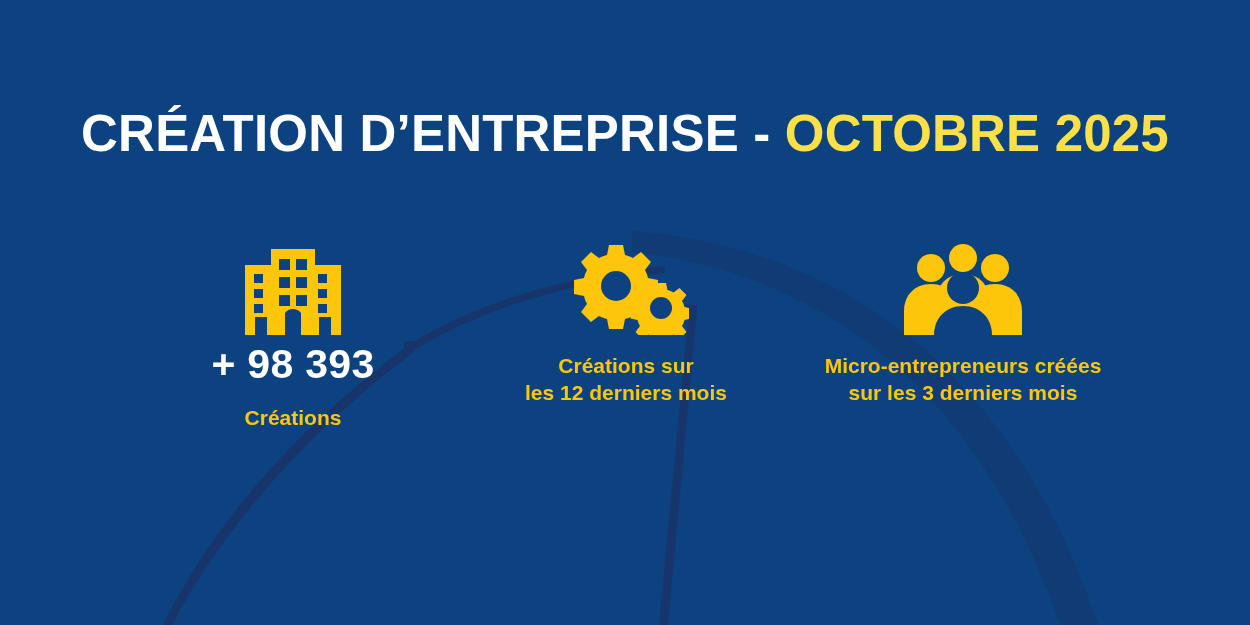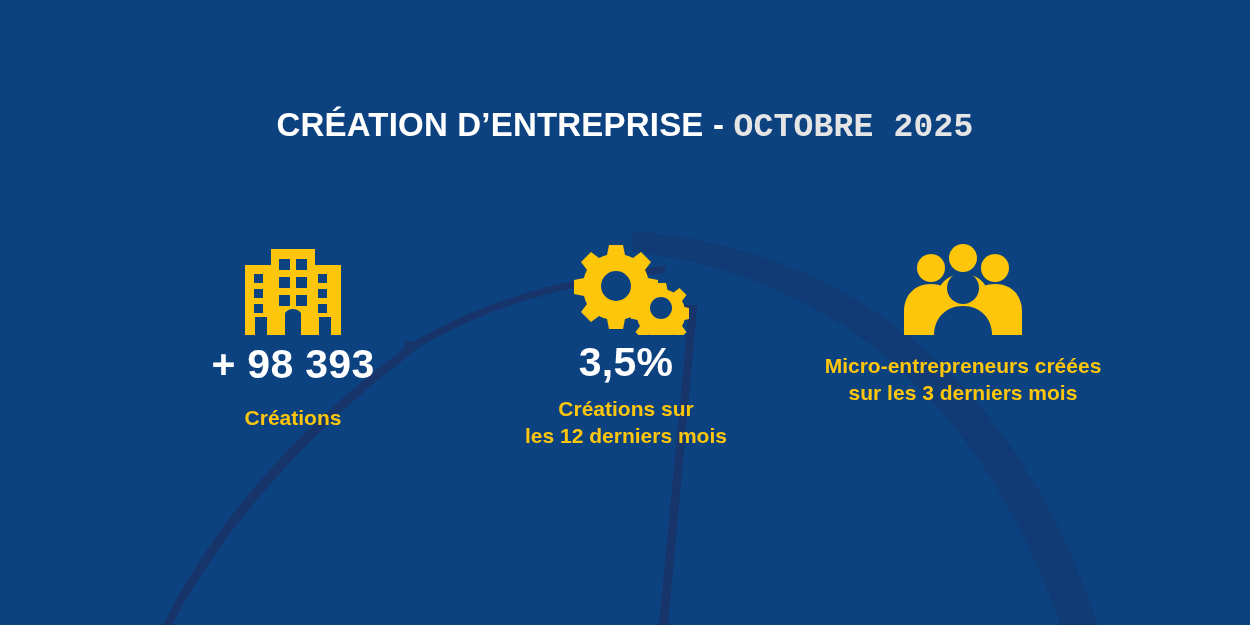--- a/index.html
+++ b/index.html
@@ -37,27 +37,27 @@
   
   .title-bar {
     position: absolute;
     top: 108px;
     left: 0;
     width: 1250px;
     text-align: center;
     white-space: nowrap;
   }
   .title-text {
-    font-size: 33px;
+    font-size: 51px;
     font-weight: bold;
     letter-spacing: 0.2px;
     line-height: 1;
   }
   .title-main   { color: #ffffff; }
-  .title-accent { color: #e5e5e5; font-family: Liberation Mono, monospace; }
+  .title-accent { color: #fde047; }
 
   
   .stats-row {
     position: absolute;
     top: 243px;
     left: 0;
     width: 1250px;
     height: 250px;
     display: flex;
     align-items: flex-start;
@@ -177,21 +177,20 @@
                      l-7 1.5 a19 19 0 0 1 -2.5 6 l4.5 6 l-7 7 l-6 -4.5 a19 19 0 0 1 -6 2.5 l-1.5 7 h-10
                      l-1.5 -7 a19 19 0 0 1 -6 -2.5 l-6 4.5 l-7 -7 l4.5 -6 a19 19 0 0 1 -2.5 -6 l-7 -1.5 v-10
                      l7 -1.5 a19 19 0 0 1 2.5 -6 l-4.5 -6 l7 -7 l6 4.5 a19 19 0 0 1 6 -2.5 Z"></path>
           </g>
           <g fill="#0d4280">
             <circle cx="53" cy="43" r="15"></circle>
             <circle cx="98" cy="65" r="11"></circle>
           </g>
         </svg>
       </div>
-      <div class="stat-value">3,5%</div>
       <div class="stat-label">Créations sur
 les 12 derniers mois</div>
     </div>
 
     <div class="stat-block block-3">
       <div class="stat-icon">
         <svg width="120" height="92" viewBox="0 0 120 92" xmlns="http://www.w3.org/2000/svg">
           <g fill="#fdc60b">
 
             <circle cx="60" cy="15" r="14"></circle>

